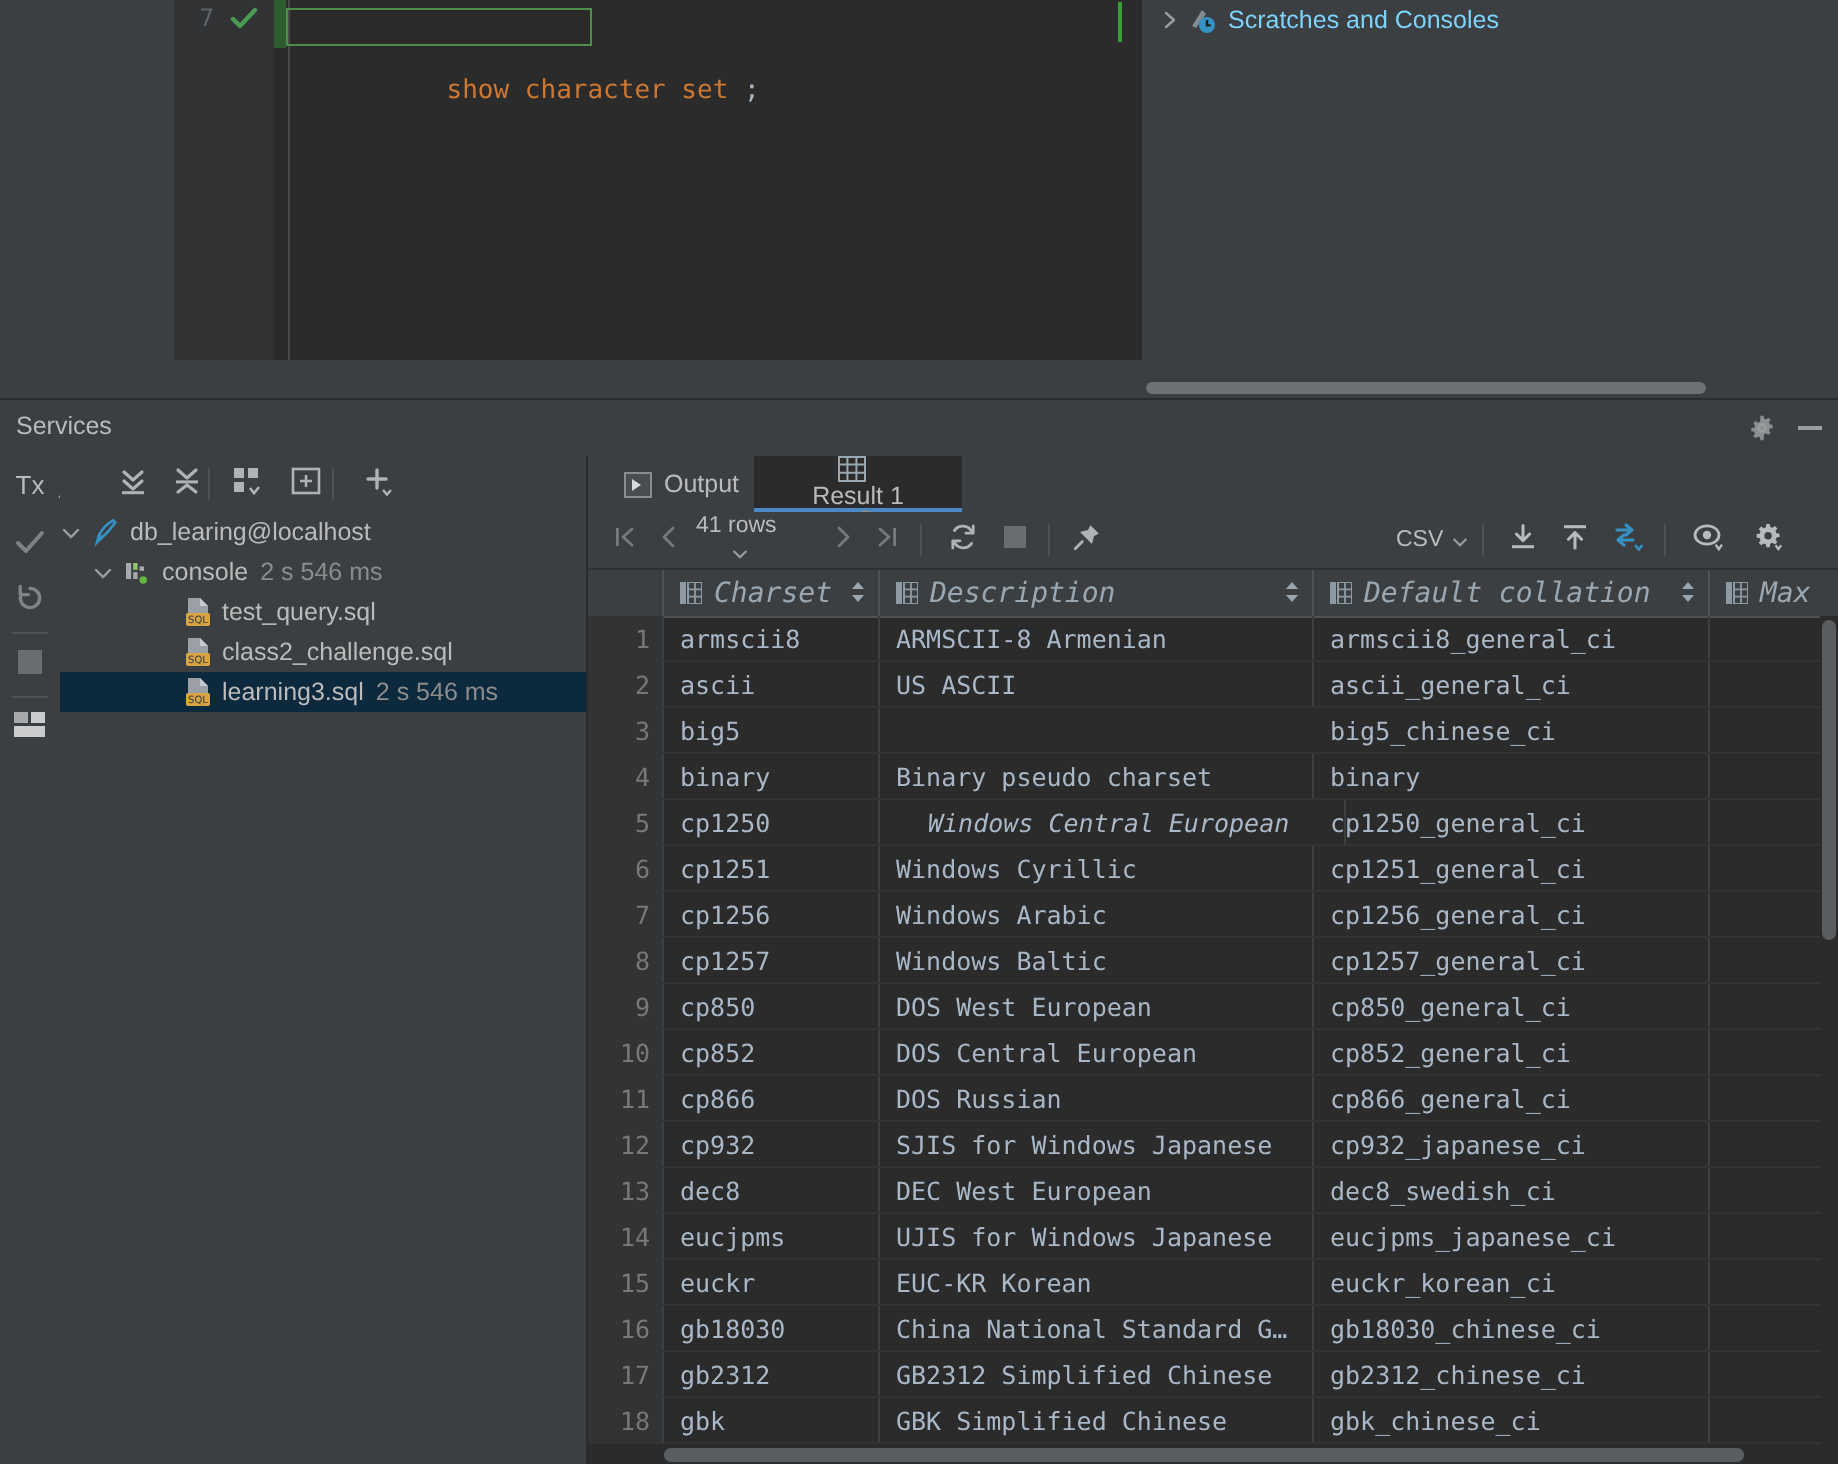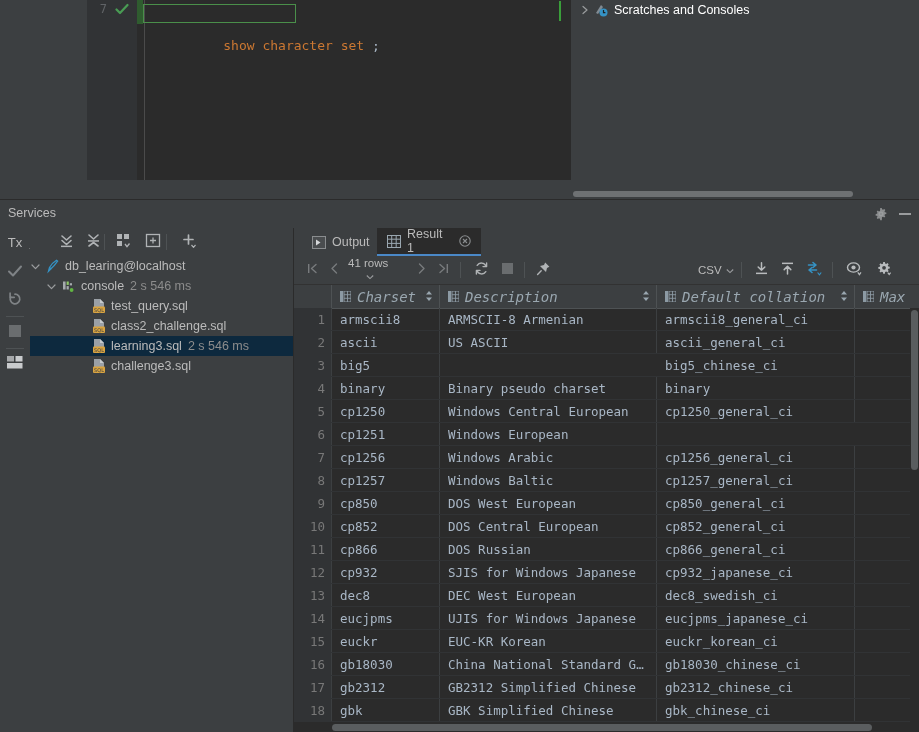--- a/index.html
+++ b/index.html
@@ -30,21 +30,21 @@
   .stmt-box{position:absolute;left:-2px;top:1px;width:153px;height:19px;border:1px solid #4a8f4a;box-sizing:border-box;}
   .caret{position:absolute;left:414px;top:1px;width:2px;height:20px;background:#3a9e3a;}
   .editor-vline{position:absolute;left:57px;top:0;width:1px;height:180px;background:#4b4b4b;}
   .editor-bottom{position:absolute;left:87px;top:180px;width:484px;height:19px;background:#3c3f41;}
 
   .right-pane{position:absolute;left:571px;top:0;width:348px;height:188px;background:#3c3f41;}
   .scratch-row{position:absolute;left:8px;top:0px;height:20px;display:flex;align-items:center;}
   .tri{width:12px;height:12px;position:relative;margin-right:2px;}
   .tri svg{display:block;}
   .scratch-icon{width:16px;height:16px;margin-right:5px;position:relative;}
-  .scratch-label{font-size:12.5px;color:#ffffff;white-space:nowrap;}
+  .scratch-label{font-size:12.5px;color:#7dd3fc;white-space:nowrap;}
   .right-hscroll-thumb{position:absolute;left:573px;top:191px;width:280px;height:6px;background:#6e7173;border-radius:3px;}
   .editor-hscroll-area{position:absolute;left:87px;top:188px;width:484px;height:11px;background:#3c3f41;}
 
   
   .services-header{position:absolute;left:0;top:199px;width:919px;height:28px;background:#3c3f41;border-top:1px solid #2b2b2b;border-bottom:1px solid #323232;}
   .services-title{position:absolute;left:8px;top:6px;font-size:12.5px;color:#bbbbbb;}
   .svc-gear{position:absolute;left:874px;top:7px;width:14px;height:14px;}
   .svc-min{position:absolute;left:899px;top:13px;width:12px;height:2px;background:#9a9c9e;}
 
   
@@ -311,46 +311,36 @@
         <span class="arrow"></span>
         <span class="ticon" style="margin-left: 4px;"><svg width="16" height="16" viewBox="0 0 16 16">
             <path d="M3 1h6l4 4v4H3z" fill="#9aa0a6"></path>
             <path d="M9 1l4 4H9z" fill="#c6cacd"></path>
             <rect x="2" y="8.5" width="12" height="6.5" rx="1" fill="#d9a441"></rect>
             <text x="8" y="13.6" font-size="5" font-family="DejaVu Sans, sans-serif" fill="#3c3f41" text-anchor="middle">SQL</text>
           </svg></span>
         <span class="tree-label">learning3.sql</span>
         <span class="tree-sub">2 s 546 ms</span>
       </div>
-      <div class="tree-row" style="padding-left: 46px;">
-        <span class="arrow"></span>
-        <span class="ticon" style="margin-left: 4px;"><svg width="16" height="16" viewBox="0 0 16 16">
-            <path d="M3 1h6l4 4v4H3z" fill="#9aa0a6"></path>
-            <path d="M9 1l4 4H9z" fill="#c6cacd"></path>
-            <rect x="2" y="8.5" width="12" height="6.5" rx="1" fill="#d9a441"></rect>
-            <text x="8" y="13.6" font-size="5" font-family="DejaVu Sans, sans-serif" fill="#3c3f41" text-anchor="middle">SQL</text>
-          </svg></span>
-        <span class="tree-label">challenge3.sql</span>
-      </div>
     </div>
   <div class="tree-divider"></div>
 
   <div class="result-panel">
 
     <div class="tabs">
       <div class="tab" style="left:8px;width:75px;">
         <span class="tab-ico">
           <svg width="14" height="13" viewBox="0 0 14 13">
             <rect x="0.5" y="0.5" width="13" height="12" fill="#4a4d4f" stroke="#8a8d8f" stroke-width="1"></rect>
             <path d="M4 3.5 L8.5 6.5 L4 9.5 Z" fill="#d6d8da"></path>
           </svg>
         </span>
         <span>Output</span>
       </div>
-      <div class="tab active" style="left:83px;width:104px;">
+      <div class="tab active" style="left:83px;width:104px;flex-direction:column;">
         <span class="tab-ico">
           <svg width="14" height="13" viewBox="0 0 14 13">
             <rect x="0.5" y="0.5" width="13" height="12" stroke="#9aa7b0" stroke-width="1" fill="none"></rect>
             <path d="M0.5 4.2 H13.5 M0.5 8.4 H13.5 M4.7 0.5 V12.5 M9.2 0.5 V12.5" stroke="#9aa7b0" stroke-width="1"></path>
           </svg>
         </span>
         <span>Result 1</span>
         <span class="tab-close">
           <svg width="12" height="12" viewBox="0 0 12 12">
             <circle cx="6" cy="6" r="5.2" stroke="#8a8d8f" stroke-width="1.1" fill="none"></circle>
@@ -554,28 +544,29 @@
           <div class="grow" style="top: 92px;">
             <div class="gnum">4</div>
             <div class="gcell" style="left: 38px; width: 108px;">binary</div>
             <div class="gcell" style="left: 146px; width: 217px;">Binary pseudo charset</div>
             <div class="gcell" style="left: 363px; width: 198px;">binary</div>
             <div class="gcell" style="left: 561px; width: 70px;"></div>
           </div>
           <div class="grow" style="top: 115px;">
             <div class="gnum">5</div>
             <div class="gcell" style="left: 38px; width: 108px;">cp1250</div>
-            <div class="gcell" style="left: 146px; width: 217px;">Windows Central European</div>
+            <div class="gcell" style="left: 162px; width: 217px; font-style: italic;">Windows Central European</div>
             <div class="gcell" style="left: 363px; width: 198px;">cp1250_general_ci</div>
             <div class="gcell" style="left: 561px; width: 70px;"></div>
           </div>
           <div class="grow" style="top: 138px;">
             <div class="gnum">6</div>
             <div class="gcell" style="left: 38px; width: 108px;">cp1251</div>
-            <div class="gcell" style="left: 146px; width: 217px;">Windows European</div>
+            <div class="gcell" style="left: 146px; width: 217px;">Windows Cyrillic</div>
+            <div class="gcell" style="left: 363px; width: 198px;">cp1251_general_ci</div>
             <div class="gcell" style="left: 561px; width: 70px;"></div>
           </div>
           <div class="grow" style="top: 161px;">
             <div class="gnum">7</div>
             <div class="gcell" style="left: 38px; width: 108px;">cp1256</div>
             <div class="gcell" style="left: 146px; width: 217px;">Windows Arabic</div>
             <div class="gcell" style="left: 363px; width: 198px;">cp1256_general_ci</div>
             <div class="gcell" style="left: 561px; width: 70px;"></div>
           </div>
           <div class="grow" style="top: 184px;">

